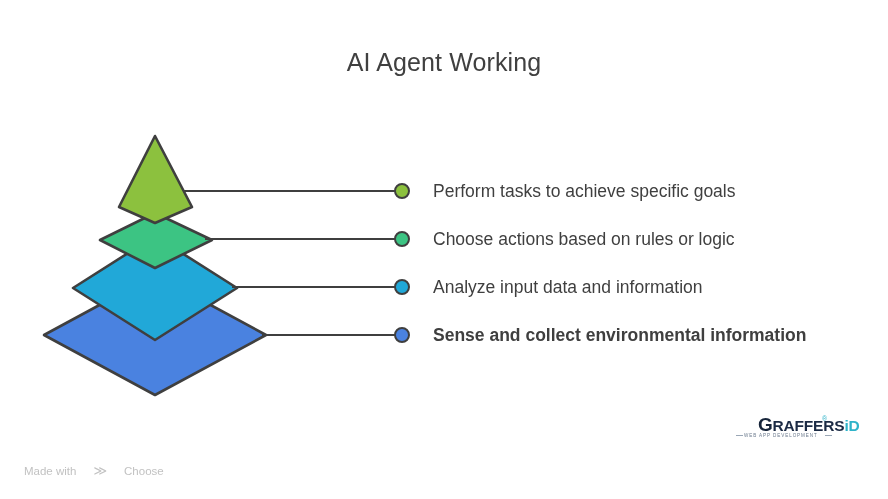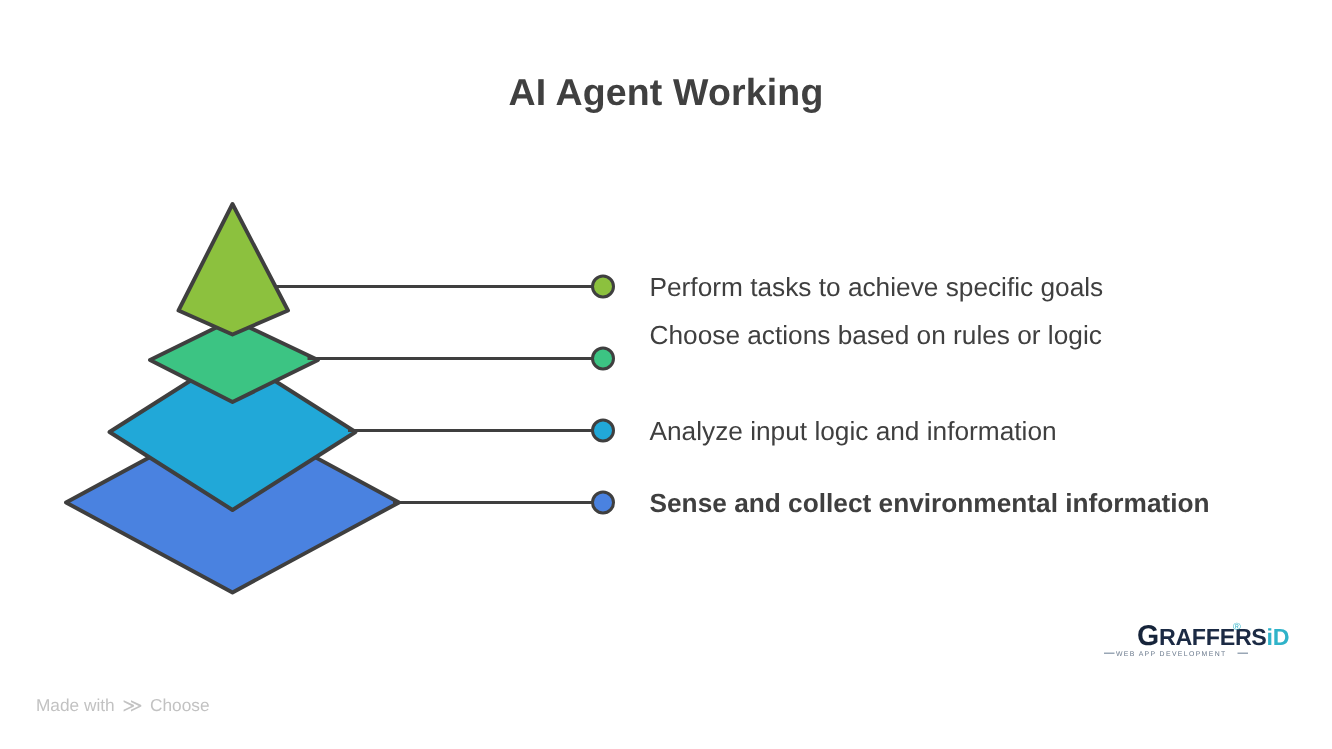--- a/index.html
+++ b/index.html
@@ -16,41 +16,41 @@
     -webkit-font-smoothing: antialiased;
   }
 
   #page-title {
     position: absolute;
     top: 48px;
     left: 0;
     width: 888px;
     text-align: center;
     font-size: 25px;
-    font-weight: bold;
+    font-weight: normal;
     color: #404040;
     letter-spacing: 0.1px;
   }
 
   #diagram-svg {
     position: absolute;
     top: 0;
     left: 0;
   }
 
   .label-text {
     position: absolute;
     left: 433px;
     font-size: 17.5px;
     color: #3f3f3f;
     white-space: nowrap;
     line-height: 1;
   }
   .label-0 { top: 183px; }
-  .label-1 { top: 215px; }
+  .label-1 { top: 231px; }
   .label-2 { top: 279px; }
   .label-3 { top: 327px; font-weight: bold; }
 
   
   #brand-logo {
     position: absolute;
     left: 742px;
     top: 414px;
     width: 90px;
     height: 32px;
@@ -98,21 +98,21 @@
   #brand-logo .tagline-rule.left { left: -6px; }
   #brand-logo .tagline-rule.right { left: 83px; }
 
   
   #napkin-footer {
     position: absolute;
     left: 24px;
     bottom: 22px;
     display: flex;
     align-items: center;
-    gap: 5px;
+    gap: 17px;
     font-size: 11.5px;
     color: #c2c2c2;
   }
   #napkin-footer .napkin-mark {
     display: inline-block;
     line-height: 1;
     font-size: 13px;
     color: #c2c2c2;
     transform: translateY(-0.5px);
   }
@@ -146,21 +146,21 @@
   <line x1="262" y1="335" x2="402" y2="335" stroke="#3f3f3f" stroke-width="2"></line>
 
   <circle cx="402" cy="191" r="7" fill="#8CC13E" stroke="#3f3f3f" stroke-width="2"></circle>
   <circle cx="402" cy="239" r="7" fill="#3CC483" stroke="#3f3f3f" stroke-width="2"></circle>
   <circle cx="402" cy="287" r="7" fill="#21A8D8" stroke="#3f3f3f" stroke-width="2"></circle>
   <circle cx="402" cy="335" r="7" fill="#4A82E0" stroke="#3f3f3f" stroke-width="2"></circle>
 </svg>
 
 <div class="label-text label-0">Perform tasks to achieve specific goals</div>
 <div class="label-text label-1">Choose actions based on rules or logic</div>
-<div class="label-text label-2">Analyze input logic and information</div>
+<div class="label-text label-2">Analyze input data and information</div>
 <div class="label-text label-3">Sense and collect environmental information</div>
 
 <div id="brand-logo">
   <div class="brand-word">
     <span class="big-g">G</span><span>RAFFERS</span><span class="brand-id">iD</span>
   </div>
   <div class="brand-tm">®</div>
   <div class="tagline-rule left"></div>
   <div class="brand-tagline">WEB APP DEVELOPMENT</div>
   <div class="tagline-rule right"></div>

